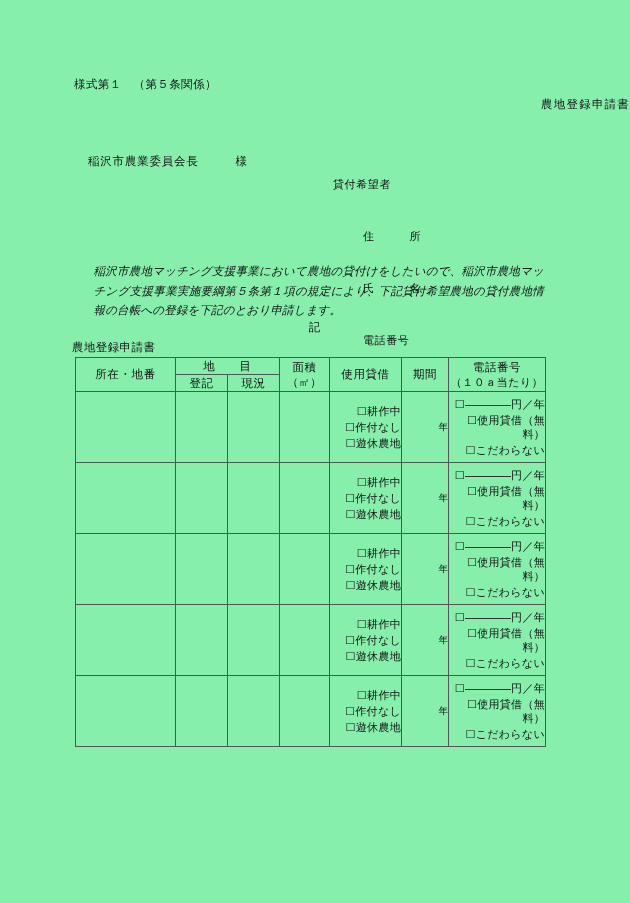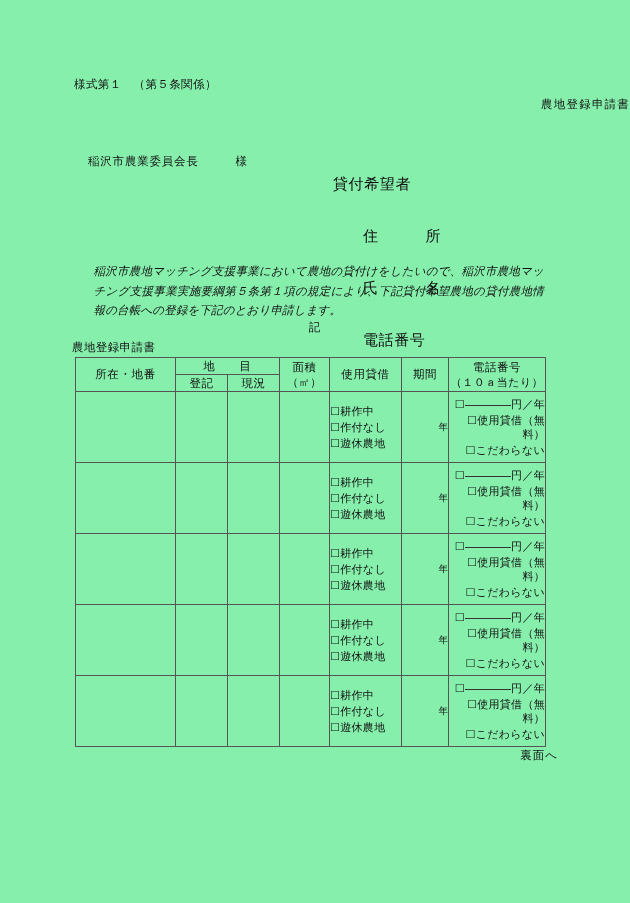--- a/index.html
+++ b/index.html
@@ -57,21 +57,21 @@
   }
 
   
   #applicant-block {
     position: absolute;
     left: 333px;
     top: 175px;
   }
   #applicant-block .row {
     white-space: pre;
-    font-size: 15px;
+    font-size: 11px;
     line-height: 19px;
     letter-spacing: 0.6px;
   }
   #applicant-block .indent {
     padding-left: 30px;
     margin-top: 33px;
   }
 
   
   #body-paragraph {
@@ -150,20 +150,21 @@
   }
   #land-table tbody td {
     height: 70px;
   }
 
   .cell-use {
     padding-left: 5px;
     line-height: 14.5px;
     font-size: 11px;
     letter-spacing: 0.3px;
+    text-align: right;
   }
   .cell-period {
     text-align: right;
     padding-right: 2px;
     font-size: 9.5px;
     vertical-align: middle;
   }
   .cell-rent {
     padding-left: 4px;
     line-height: 14.5px;
@@ -330,15 +331,14 @@
           <td class="cell-period"><span>年</span></td>
           <td class="cell-rent">
             <div><span class="chk">□</span><span class="blank"></span><span>円／年</span></div>
             <div><span class="chk">□</span><span>使用貸借（無料）</span></div>
             <div><span class="chk">□</span><span>こだわらない</span></div>
           </td>
         </tr>
       </tbody>
   </table>
 
-  <div class="t" id="footer-note">裏面へ</div>
 
 </div>
 
 </body></html>

